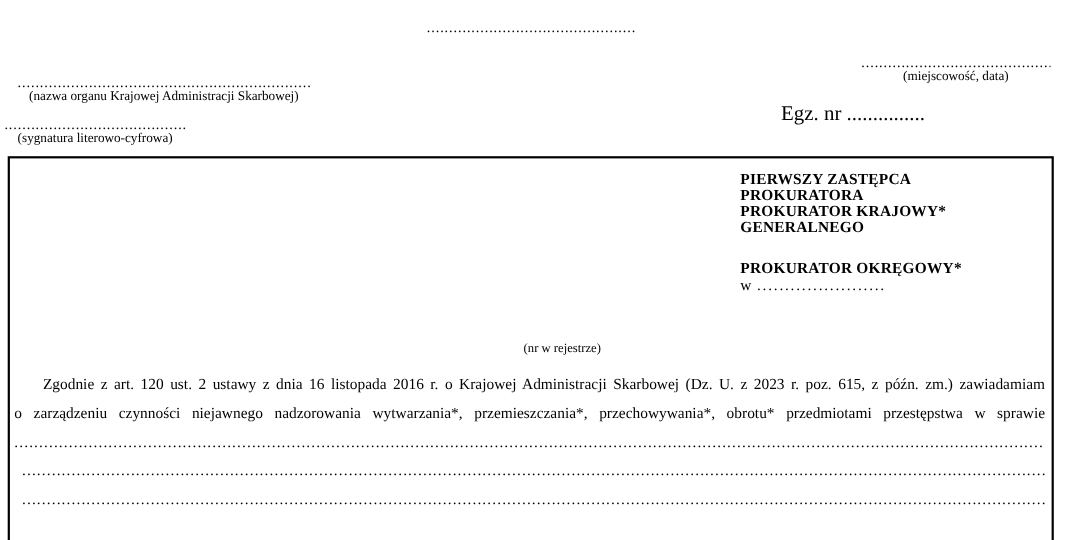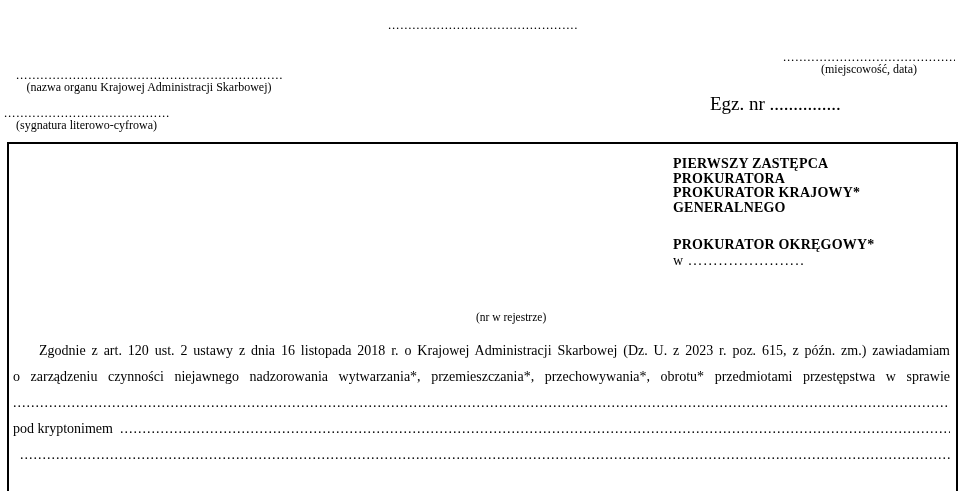--- a/index.html
+++ b/index.html
@@ -100,25 +100,24 @@
     <div class="b okr">PROKURATOR OKRĘGOWY*</div>
     <div class="wline">
       <span>w</span>
       <span class="wd">........................................................................................................................................................................................................................................................................................</span>
     </div>
   </div>
 
   <div class="titlecap">(nr w rejestrze)</div>
 
   <div class="para">
-    <div class="pline indent">Zgodnie z art. 120 ust. 2 ustawy z dnia 16 listopada 2018 r. o Krajowej Administracji Skarbowej (Dz. U. z 2023 r. poz. 615, z późn. zm.) zawiadamiam</div>
+    <div class="pline indent">Zgodnie z art. 120 ust. 2 ustawy z dnia 16 listopada 2016 r. o Krajowej Administracji Skarbowej (Dz. U. z 2023 r. poz. 615, z późn. zm.) zawiadamiam</div>
     <div class="pline">o zarządzeniu czynności niejawnego nadzorowania wytwarzania*, przemieszczania*, przechowywania*, obrotu* przedmiotami przestępstwa w sprawie</div>
     <div class="dotline">........................................................................................................................................................................................................................................................................................</div>
     <div class="leaderrow">
-      <span class="lbl">pod kryptonimem</span>
       <span class="fill">........................................................................................................................................................................................................................................................................................</span>
     </div>
     <div class="leaderrow">
       <span class="fill">........................................................................................................................................................................................................................................................................................</span>
     </div>
   </div>
 
 </div>
 
 </body></html>

